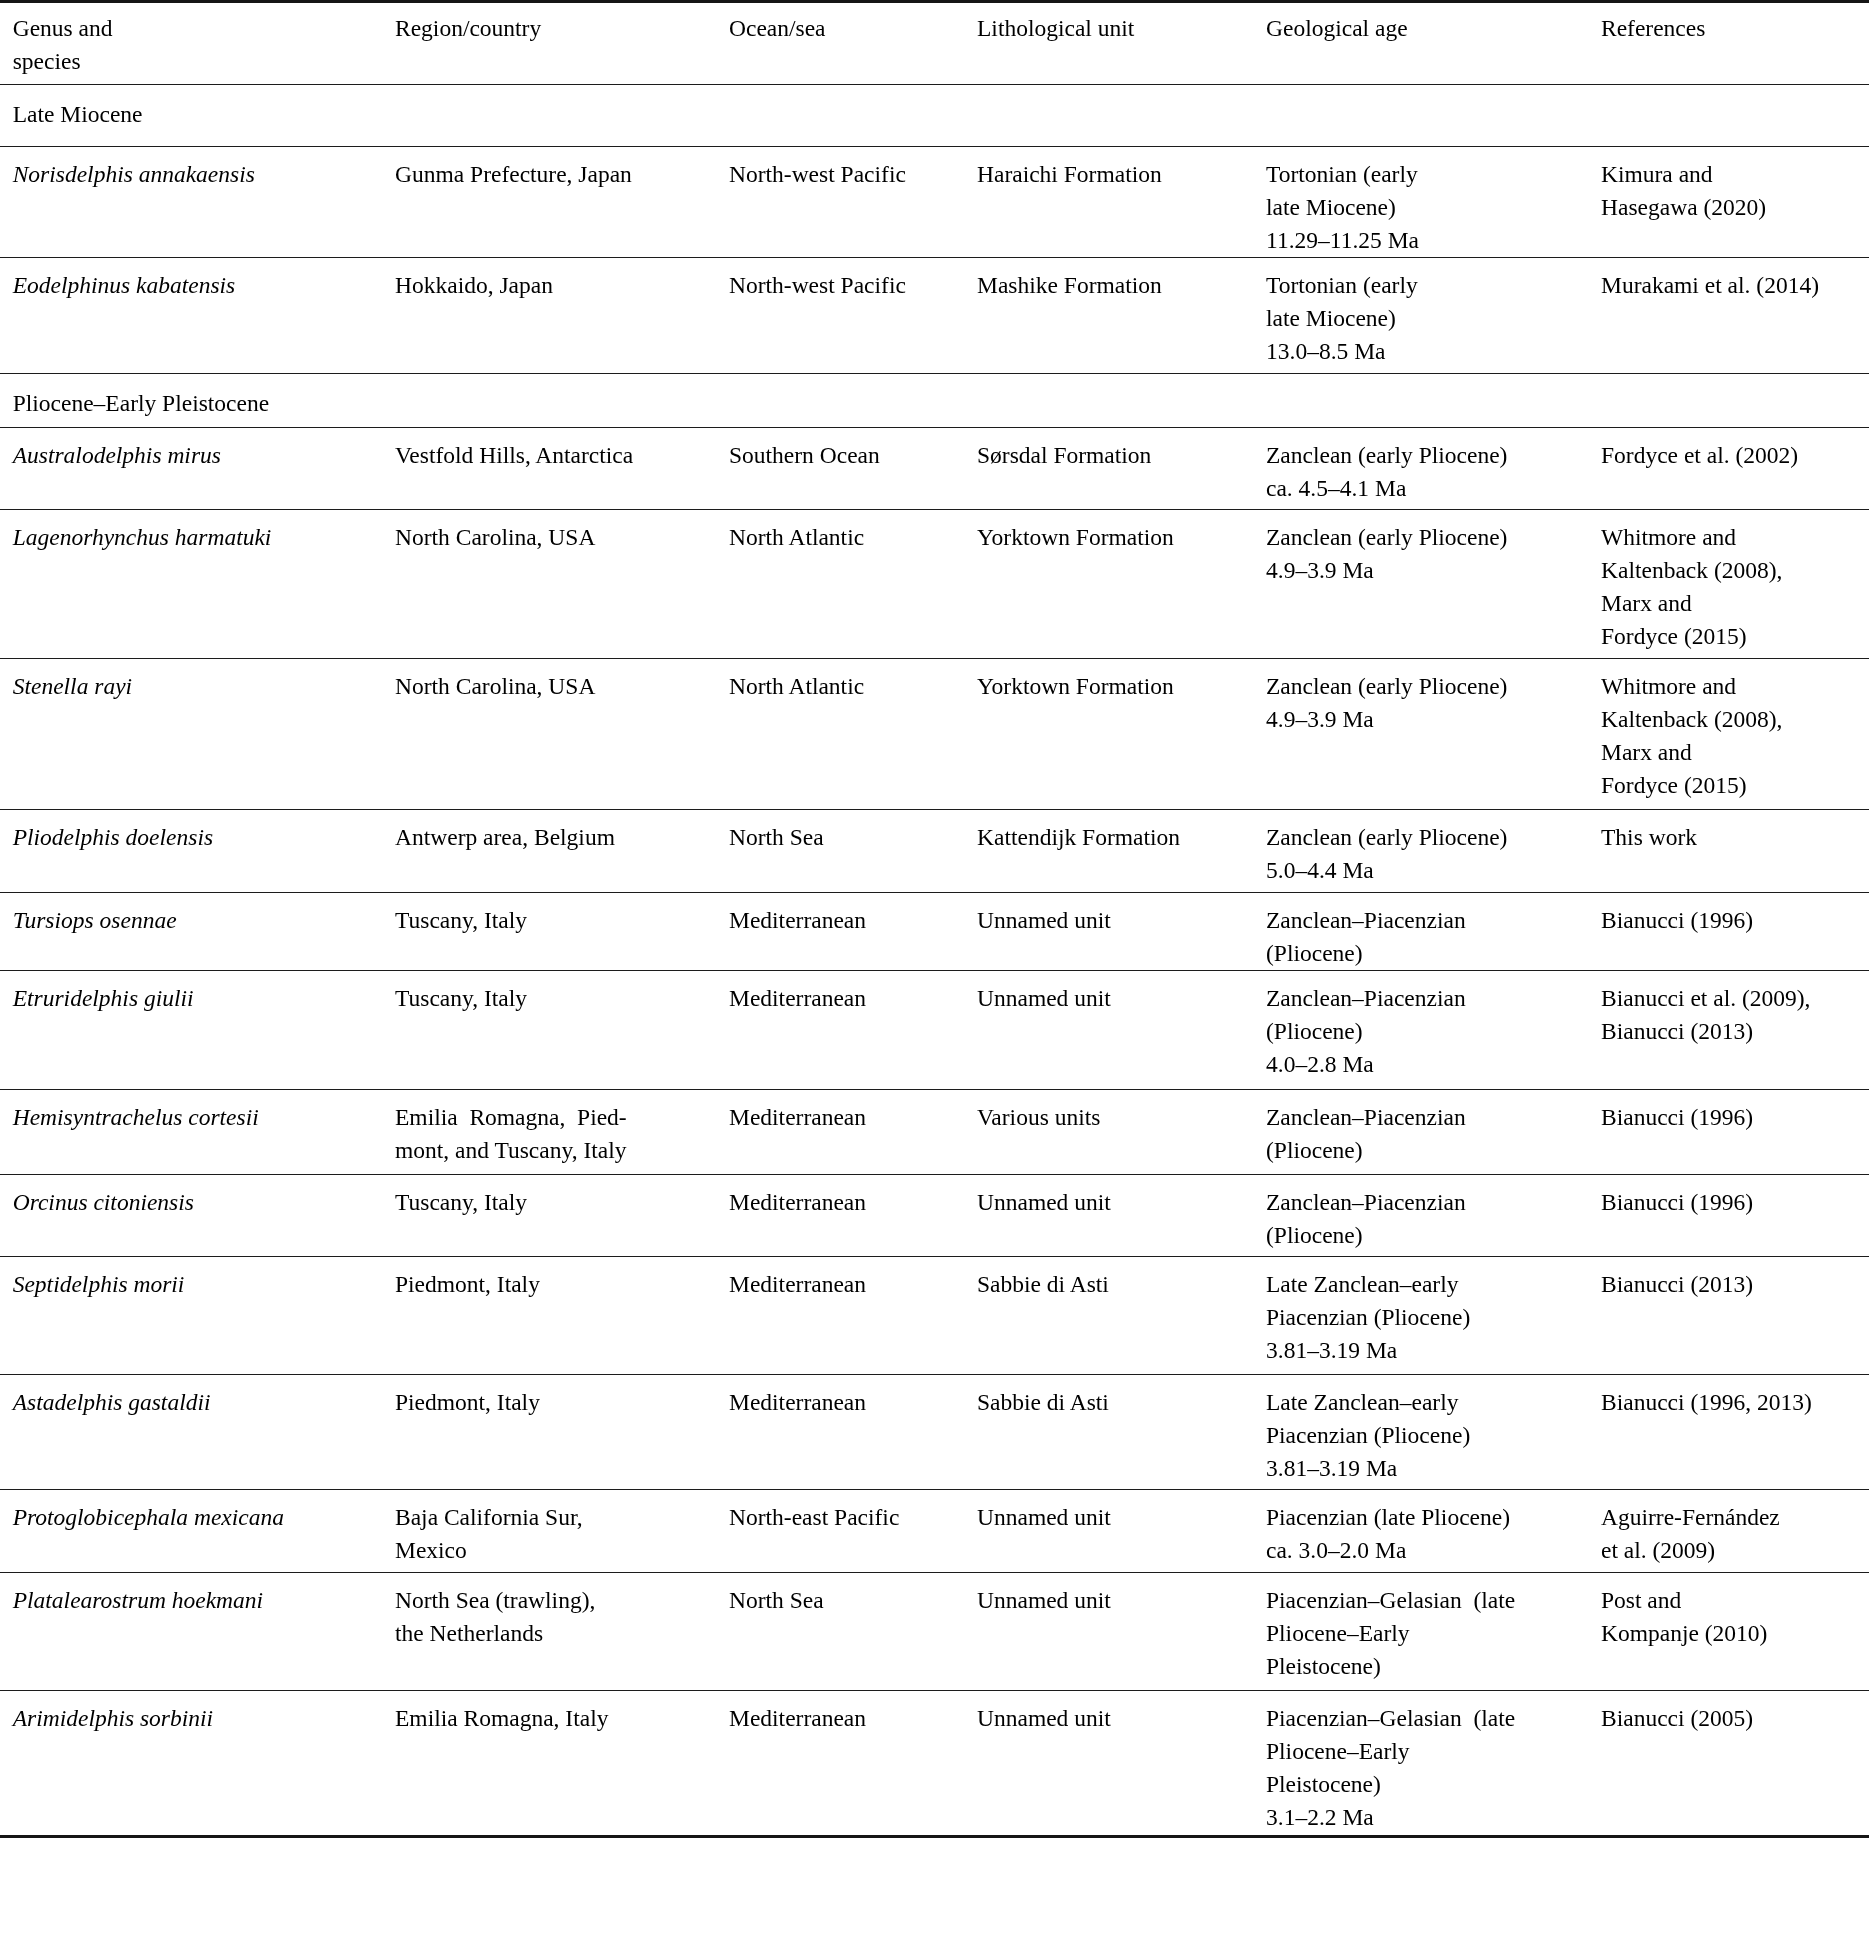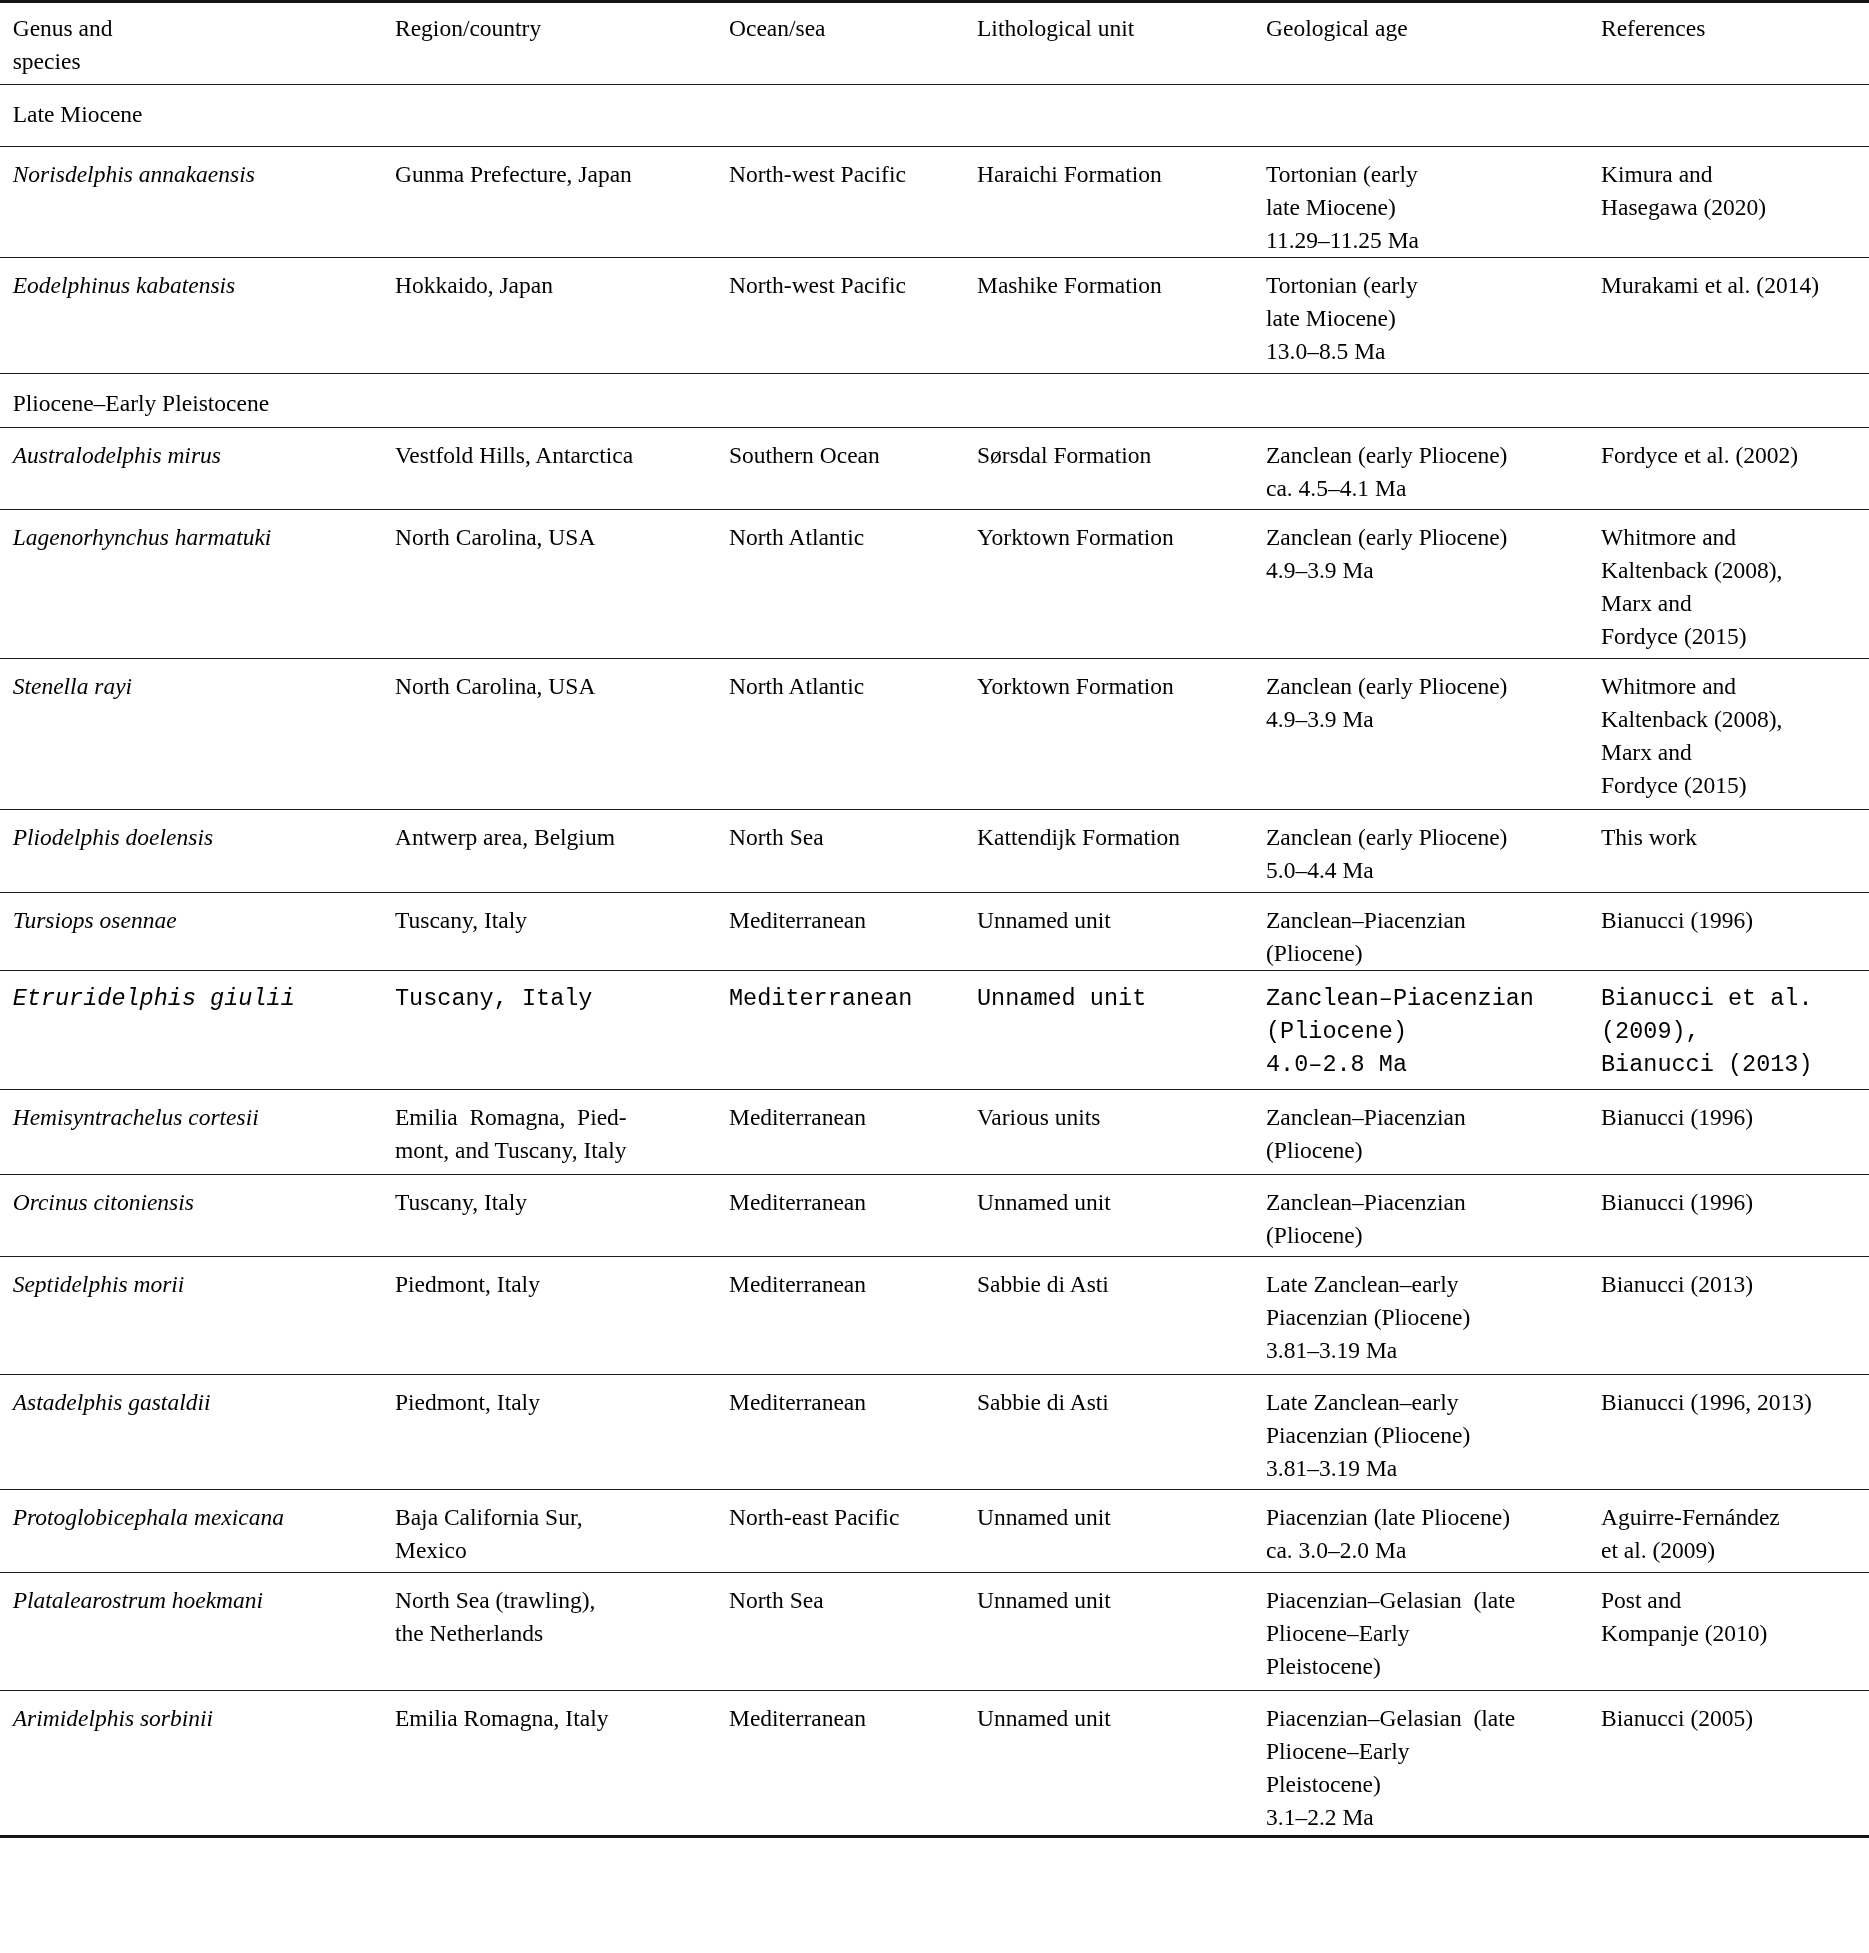--- a/index.html
+++ b/index.html
@@ -147,21 +147,21 @@
       </tr>
       <tr class="data-row" style="height: 75px;">
         <td class="species-cell">Tursiops osennae</td>
         <td class="region-cell">Tuscany, Italy</td>
         <td class="ocean-cell">Mediterranean</td>
         <td class="unit-cell">Unnamed unit</td>
         <td class="age-cell">Zanclean–Piacenzian
 (Pliocene)</td>
         <td class="refs-cell">Bianucci (1996)</td>
       </tr>
-      <tr class="data-row" style="height: 119px; font-family: Liberation Mono, monospace;">
+      <tr class="data-row" style="height: 119px;">
         <td class="species-cell">Etruridelphis giulii</td>
         <td class="region-cell">Tuscany, Italy</td>
         <td class="ocean-cell">Mediterranean</td>
         <td class="unit-cell">Unnamed unit</td>
         <td class="age-cell">Zanclean–Piacenzian
 (Pliocene)
 4.0–2.8 Ma</td>
         <td class="refs-cell">Bianucci et al. (2009),
 Bianucci (2013)</td>
       </tr>

